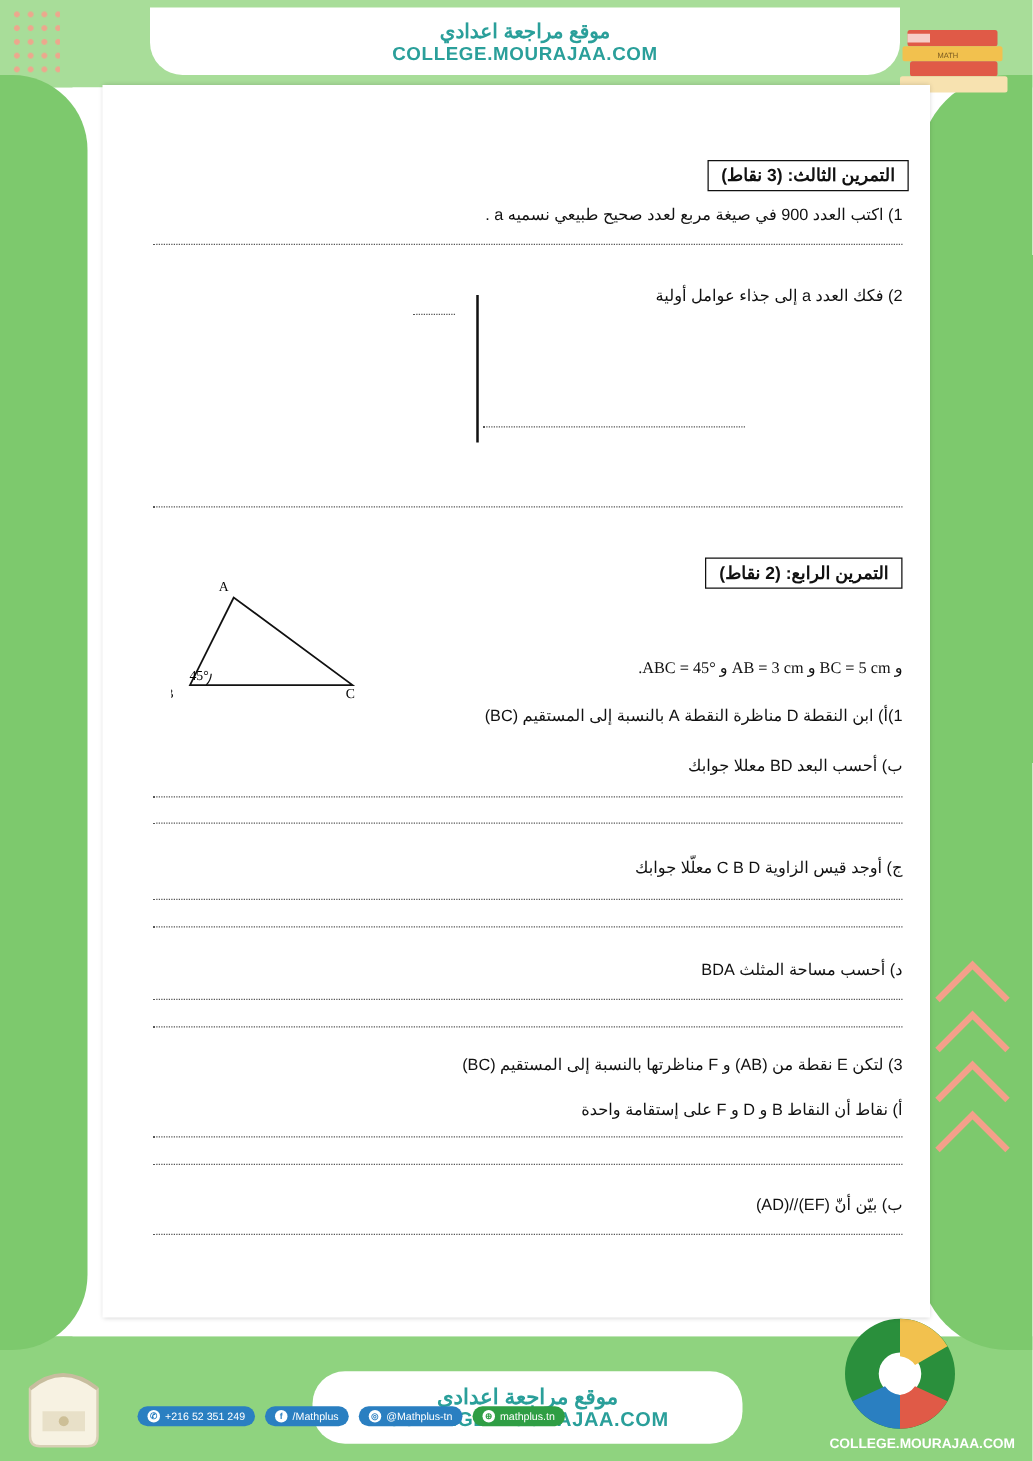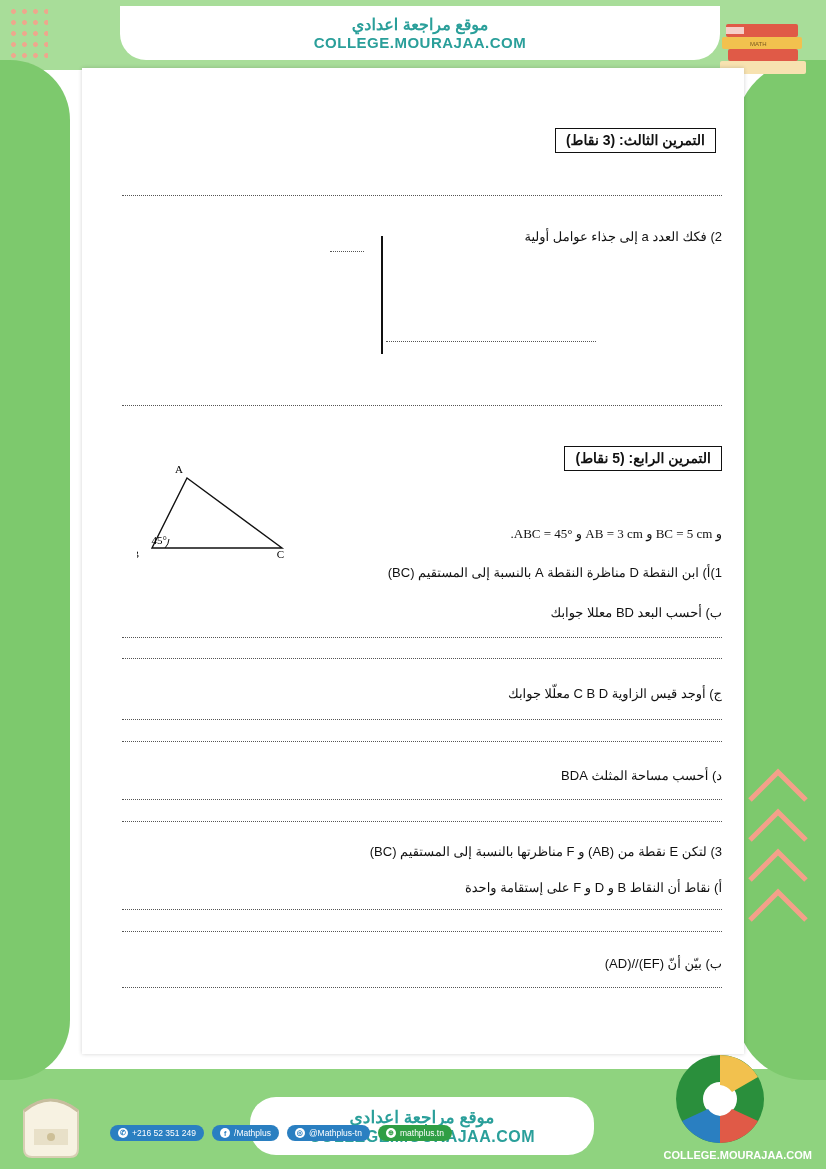--- a/index.html
+++ b/index.html
@@ -44,21 +44,21 @@
   .footer-banner .l1{color:#2a9f9a;font-size:17px;font-weight:bold;direction:rtl;}
   .footer-banner .l2{color:#2a9f9a;font-size:16px;font-weight:bold;letter-spacing:.5px;}
   .footer-url{position:absolute;right:14px;bottom:8px;color:#ffffff;font-size:11px;font-weight:bold;}
   
   .chev{position:absolute;right:12px;}
   
   .doc{position:absolute;left:82px;top:68px;width:662px;height:986px;
        direction:rtl;color:#111;}
   .ex-title{display:inline-block;border:1.4px solid #111;padding:3px 10px 4px;
     font-size:14px;font-weight:bold;background:#fff;}
-  .ex3-title-wrap{position:absolute;right:28px;top:60px;}
+  .ex3-title-wrap{position:absolute;right:17px;top:60px;}
   .ex4-title-wrap{position:absolute;right:22px;top:378px;}
   .q{position:absolute;font-size:13px;}
   .dotline{border-bottom:1.6px dotted #555;height:1px;position:absolute;}
   .vline{position:absolute;background:#111;width:1.6px;}
   
   .fig{position:absolute;left:55px;top:395px;width:180px;height:110px;}
   .fig text{font-size:11px;font-family:"Liberation Serif",serif;}
   
   .social{position:absolute;left:110px;bottom:28px;display:flex;gap:8px;direction:ltr;}
   .chip{display:flex;align-items:center;gap:4px;background:#2a7fc1;color:#fff;
@@ -129,32 +129,33 @@
 <div class="footer-url">COLLEGE.MOURAJAA.COM</div>
 
 <div class="sheet"></div>
 
 <div class="doc">
 
   <div class="ex3-title-wrap">
     <span class="ex-title">التمرين الثالث: (3 نقاط)</span>
   </div>
 
+  <div class="q" style="right:22px;top:96px;width:570px;">1) اكتب العدد 900 في صيغة مربع لعدد صحيح طبيعي نسميه a .</div>
   <div class="dotline" style="right:22px;top:126px;width:600px;"></div>
 
   <div class="q" style="right:22px;top:148px;width:570px;margin-top:13px;">2) فكك العدد  a  إلى جذاء عوامل أولية</div>
 
   <div class="vline" style="right:361px;top:168px;height:118px;"></div>
   <div class="dotline" style="right:380px;top:182px;width:34px;"></div>
   <div class="dotline" style="right:148px;top:272px;width:210px;"></div>
 
   <div class="dotline" style="right:22px;top:336px;width:600px;"></div>
 
   <div class="ex4-title-wrap">
-    <span class="ex-title">التمرين الرابع: (5 نقاط)</span>
+    <span class="ex-title">التمرين الرابع: (2 نقاط)</span>
   </div>
 
   <div class="q" style="right:22px;top:458px;width:500px;font-family:'Liberation Serif',serif;">و  BC = 5 cm  و  AB = 3 cm  و  ABC = 45°.</div>
 
   <div class="q" style="right:22px;top:497px;width:560px;">1)أ) ابن النقطة D مناظرة النقطة  A  بالنسبة إلى المستقيم (BC)</div>
   <div class="q" style="right:22px;top:537px;width:560px;">ب) أحسب البعد BD معللا جوابك</div>
   <div class="dotline" style="right:22px;top:568px;width:600px;"></div>
   <div class="dotline" style="right:22px;top:589px;width:600px;"></div>
 
   <div class="q" style="right:22px;top:618px;width:560px;">ج) أوجد قيس الزاوية  C B D  معلّلا جوابك</div>

